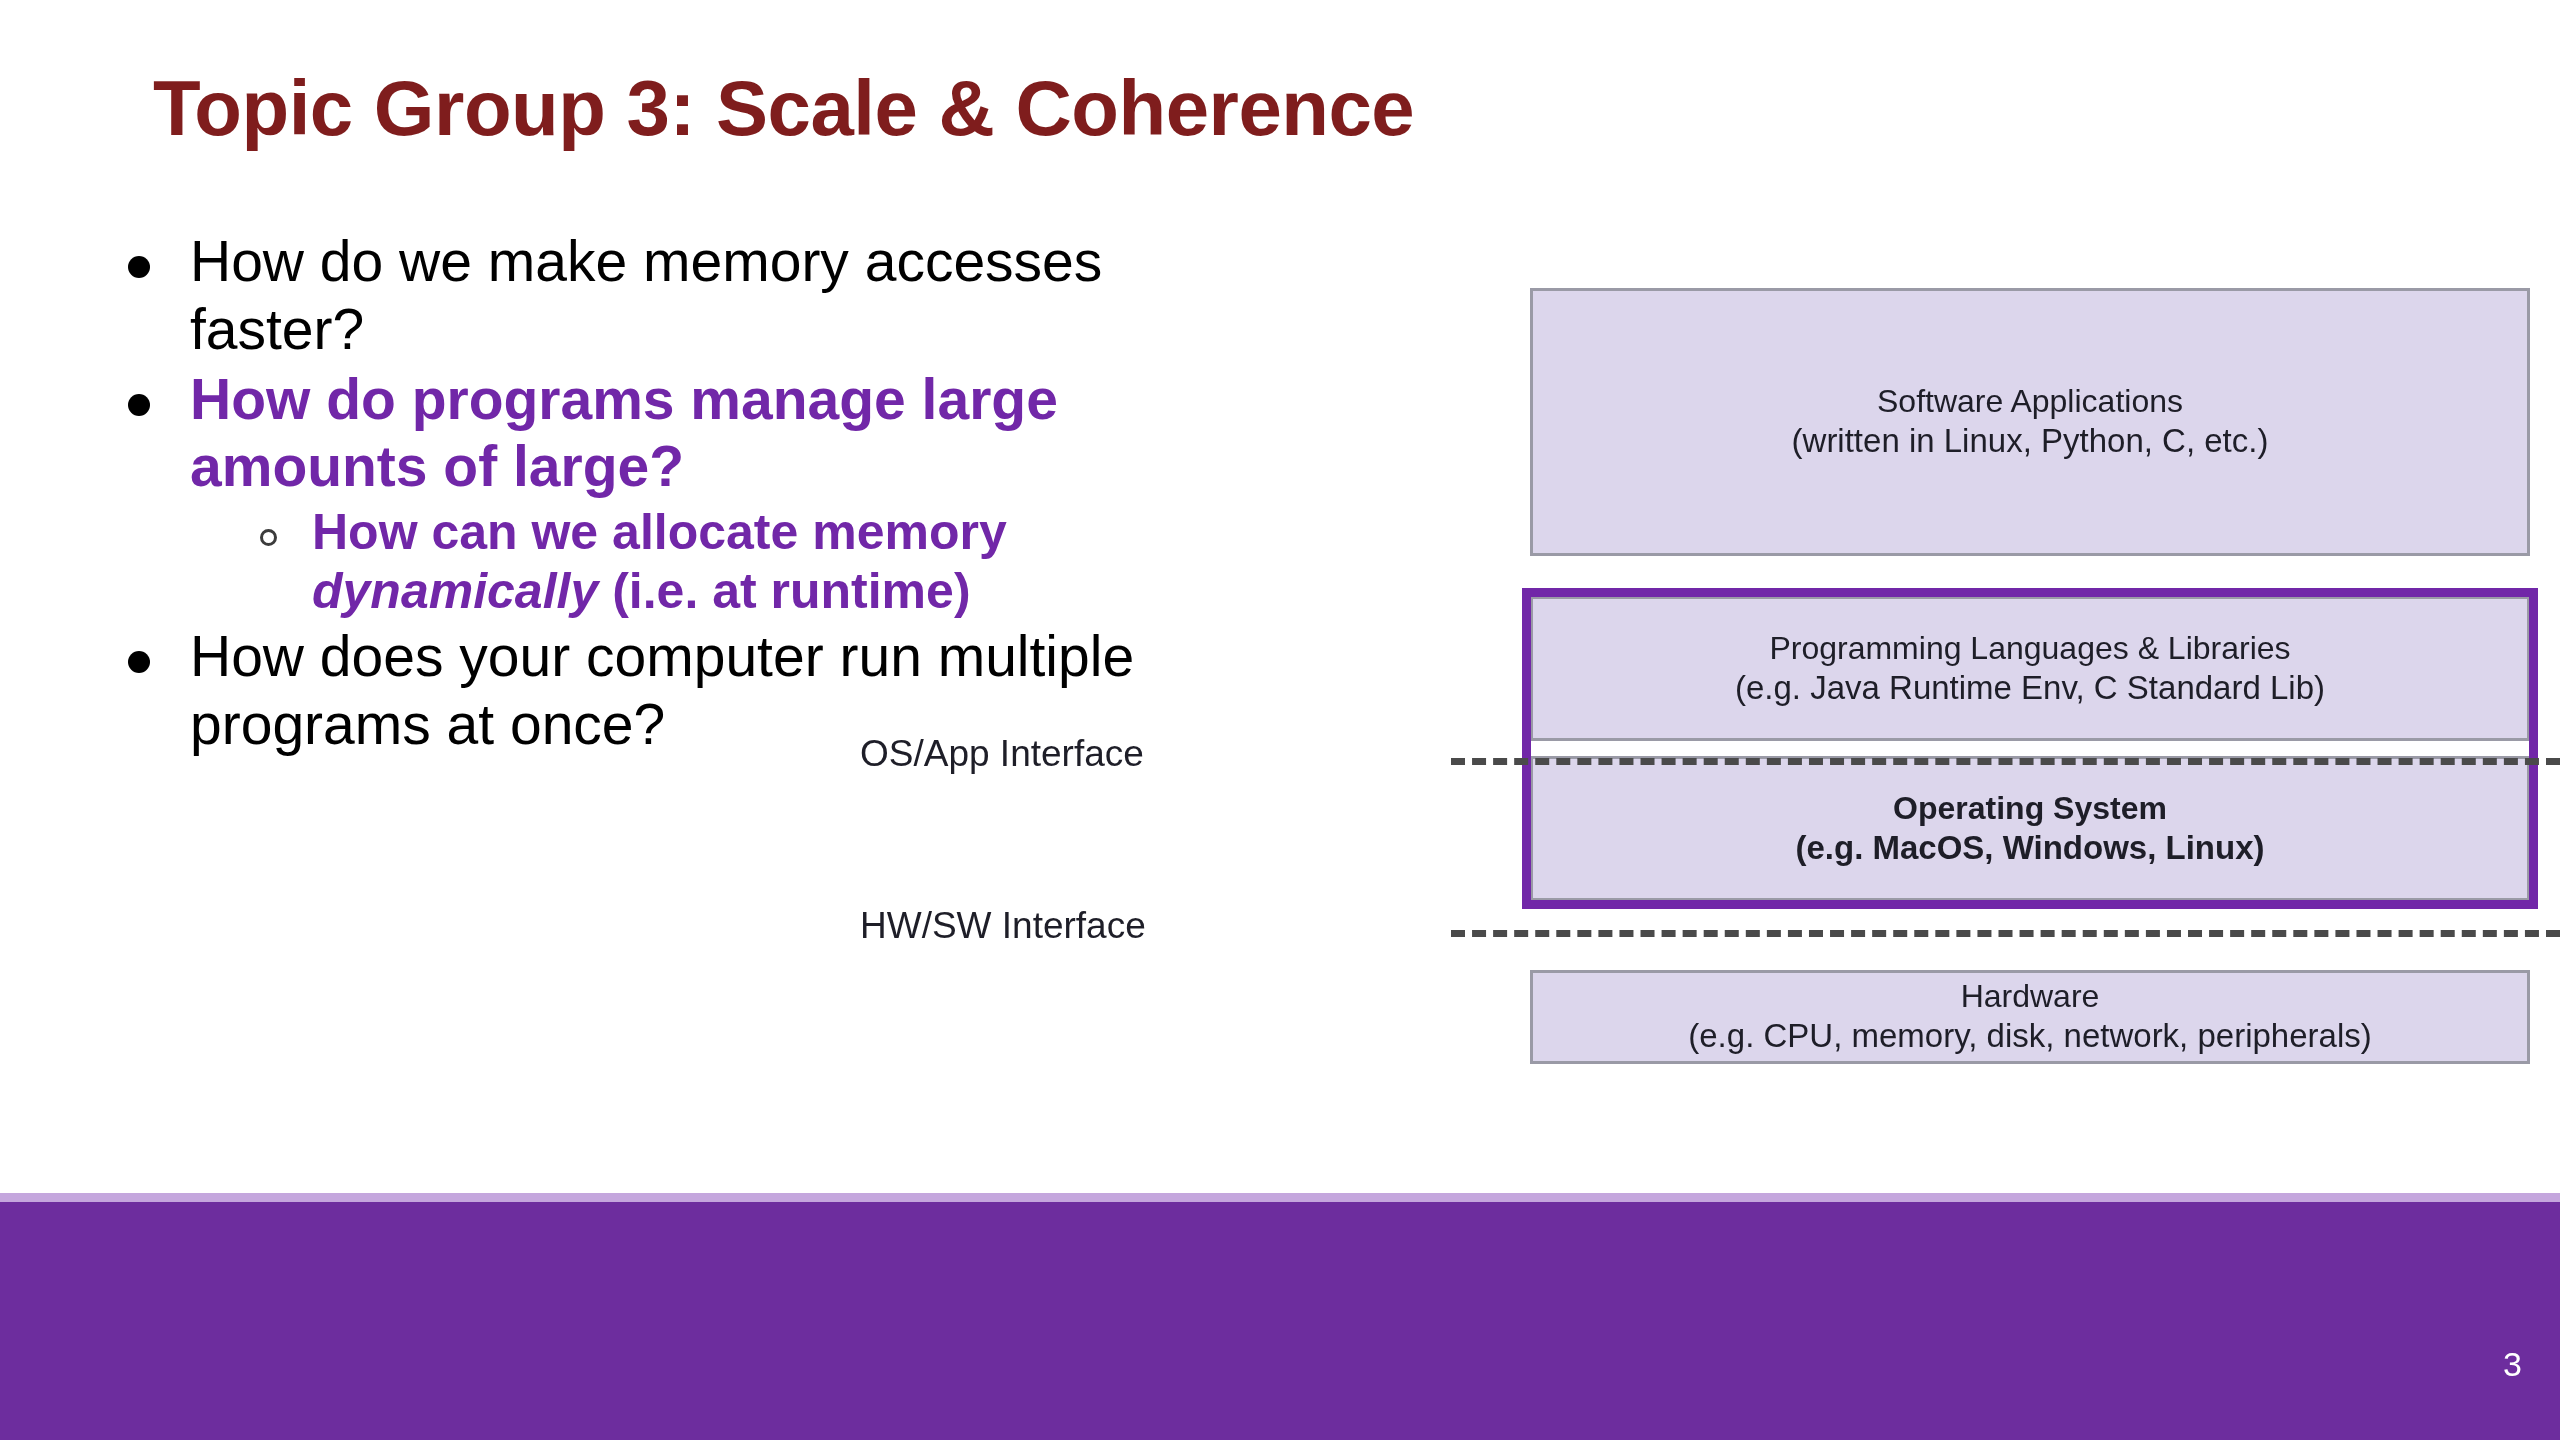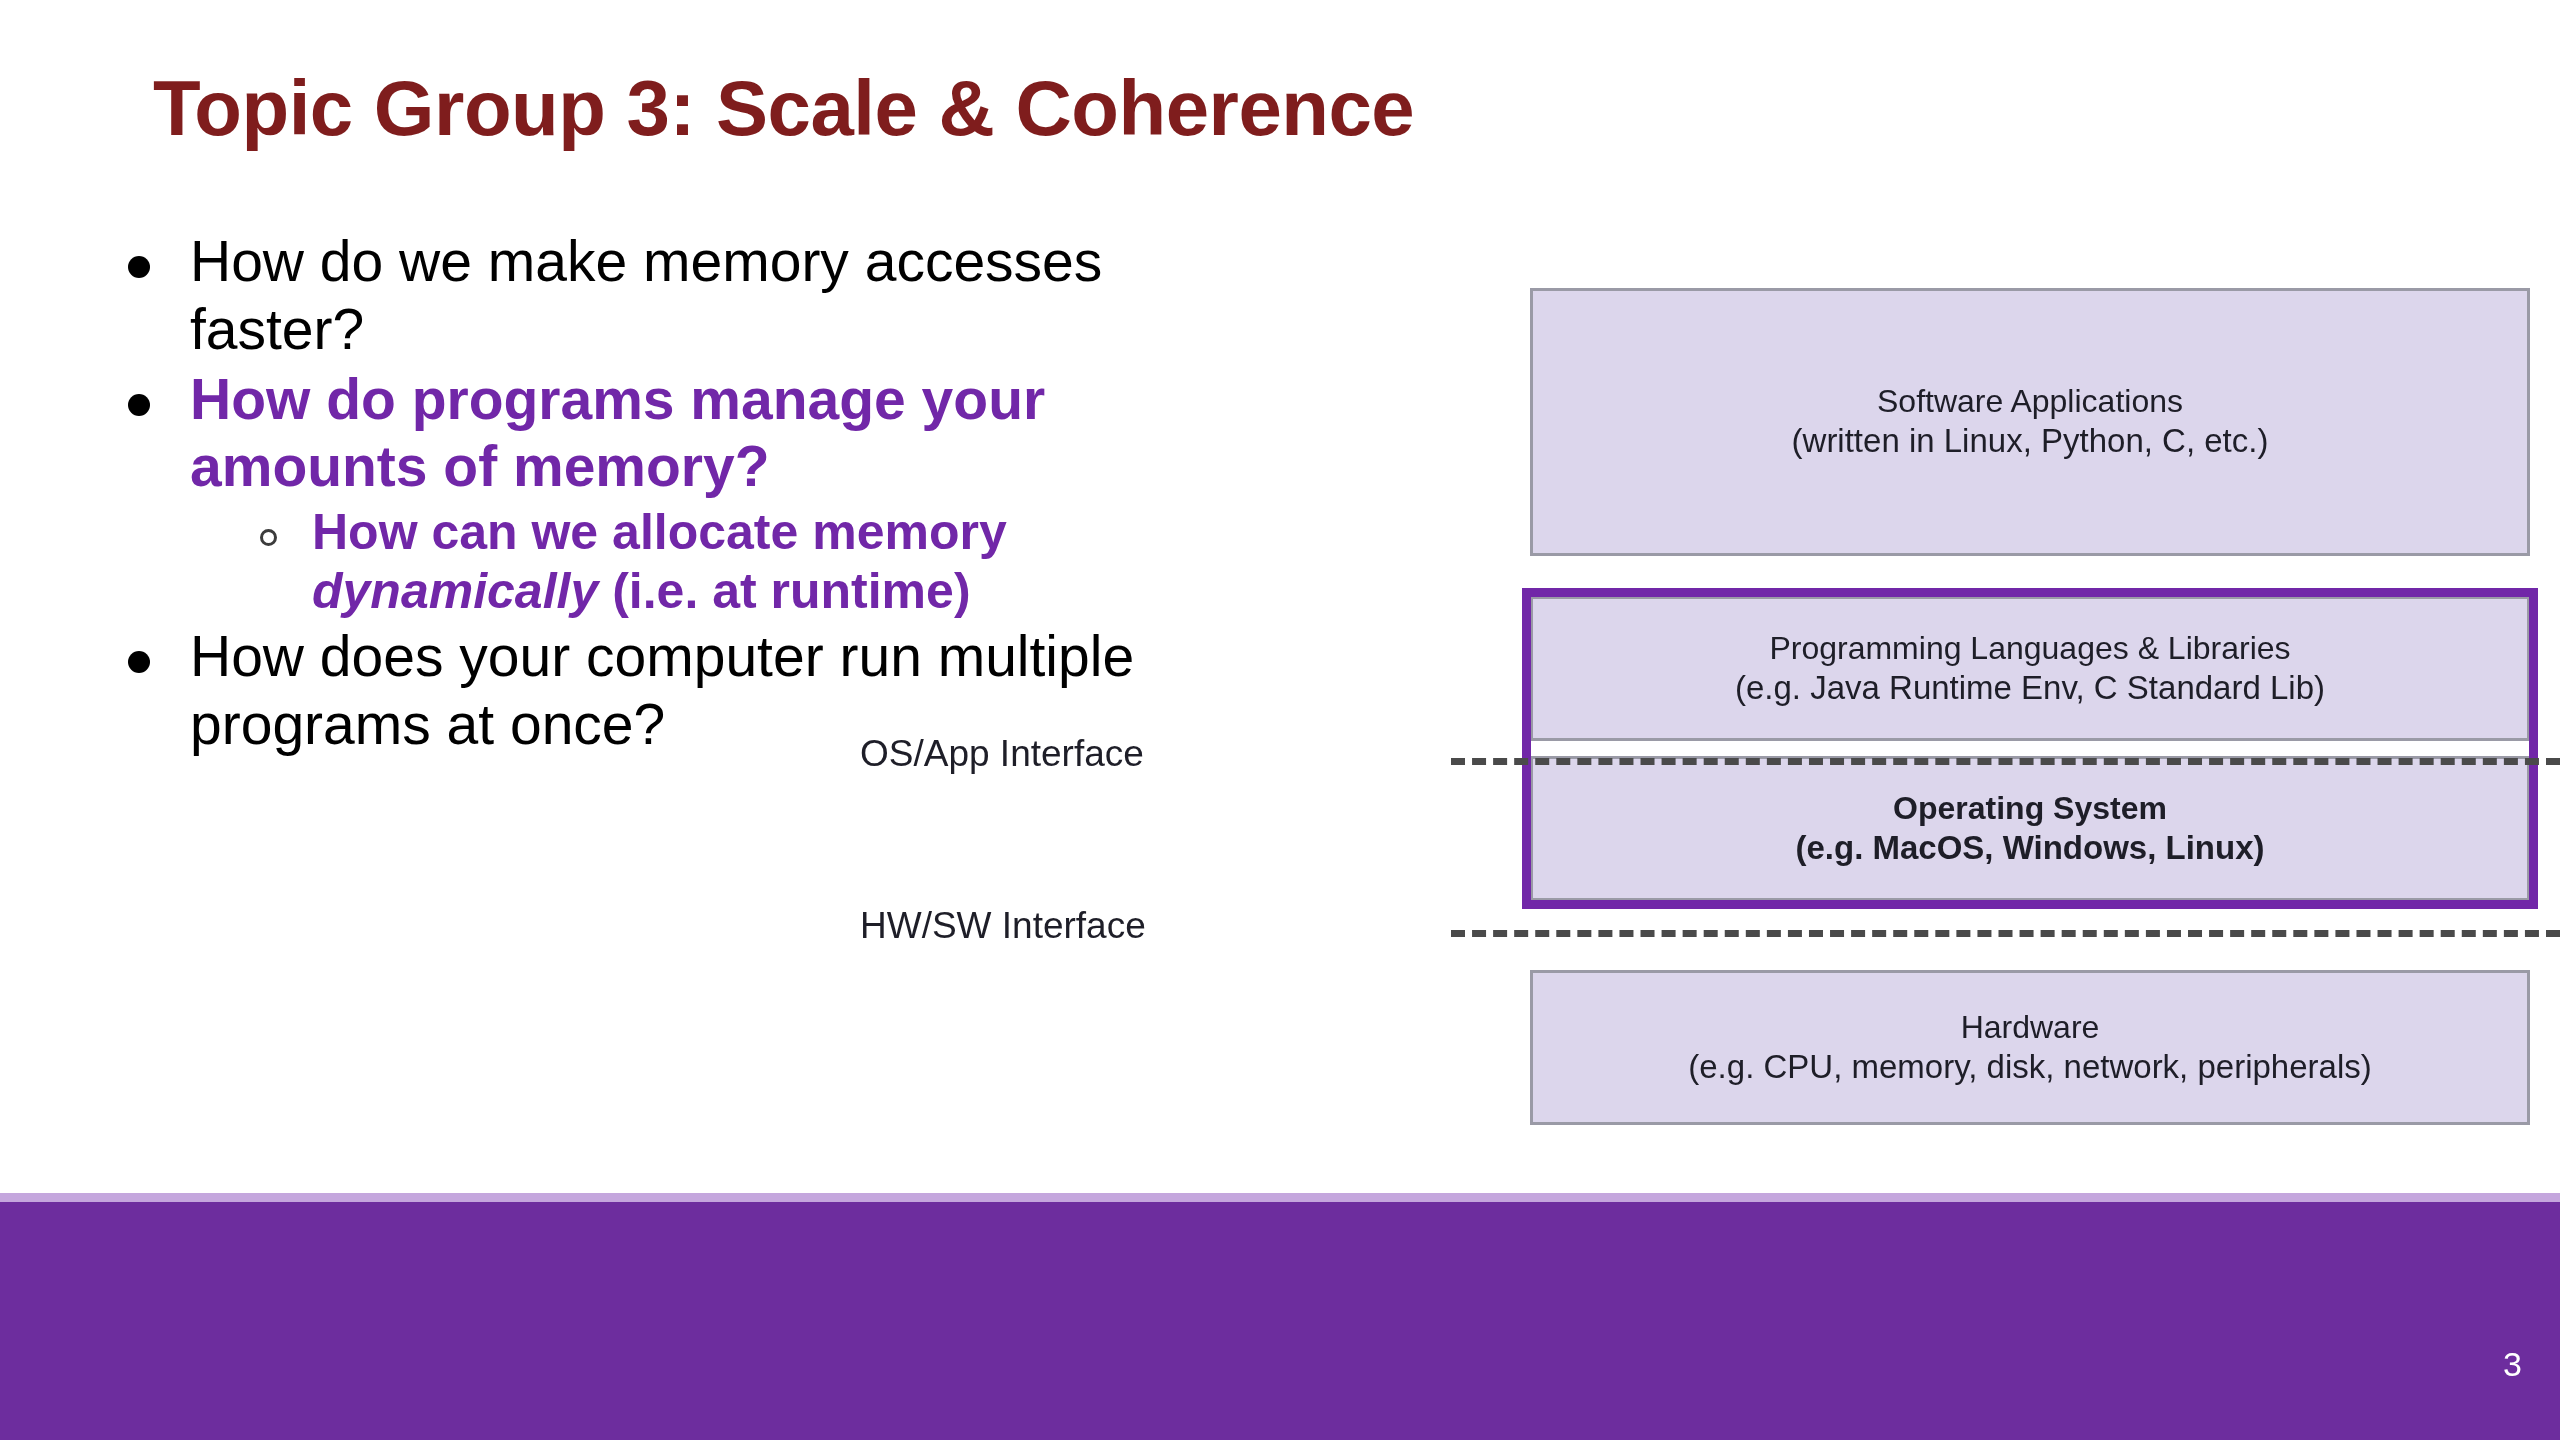--- a/index.html
+++ b/index.html
@@ -123,21 +123,21 @@
     border: 3px solid #9a9aa6;
     display: flex;
     flex-direction: column;
     align-items: center;
     justify-content: center;
   }
 
   #box-software   { top: 0px;   height: 268px; }
   #box-langs      { top: 308px; height: 145px; }
   #box-os         { top: 468px; height: 145px; font-weight: bold; }
-  #box-hardware   { top: 682px; height: 155px; }
+  #box-hardware   { top: 682px; height: 94px; }
 
   .layer-title {
     font-size: 32px;
     color: #1e1e28;
     line-height: 1.22;
     text-align: center;
     white-space: nowrap;
   }
   .layer-sub {
     font-size: 33px;
@@ -212,21 +212,21 @@
 
   <div id="bullet-list">
 
     <div class="bullet-row lvl1">
       <span class="marker"><span class="dot-filled"></span></span>
       <span class="bullet-text">How do we make memory accesses faster?</span>
     </div>
 
     <div class="bullet-row lvl1">
       <span class="marker"><span class="dot-filled"></span></span>
-      <span class="bullet-text purple">How do programs manage your amounts of memory?</span>
+      <span class="bullet-text purple">How do programs manage large amounts of large?</span>
     </div>
 
     <div class="bullet-row lvl2">
       <span class="marker"><span class="dot-hollow"></span></span>
       <span class="bullet-text sub"><span>How can we allocate memory </span><span class="ital">dynamically</span><span> (i.e. at runtime)</span></span>
     </div>
 
     <div class="bullet-row lvl1">
       <span class="marker"><span class="dot-filled"></span></span>
       <span class="bullet-text">How does your computer run multiple programs at once?</span>

